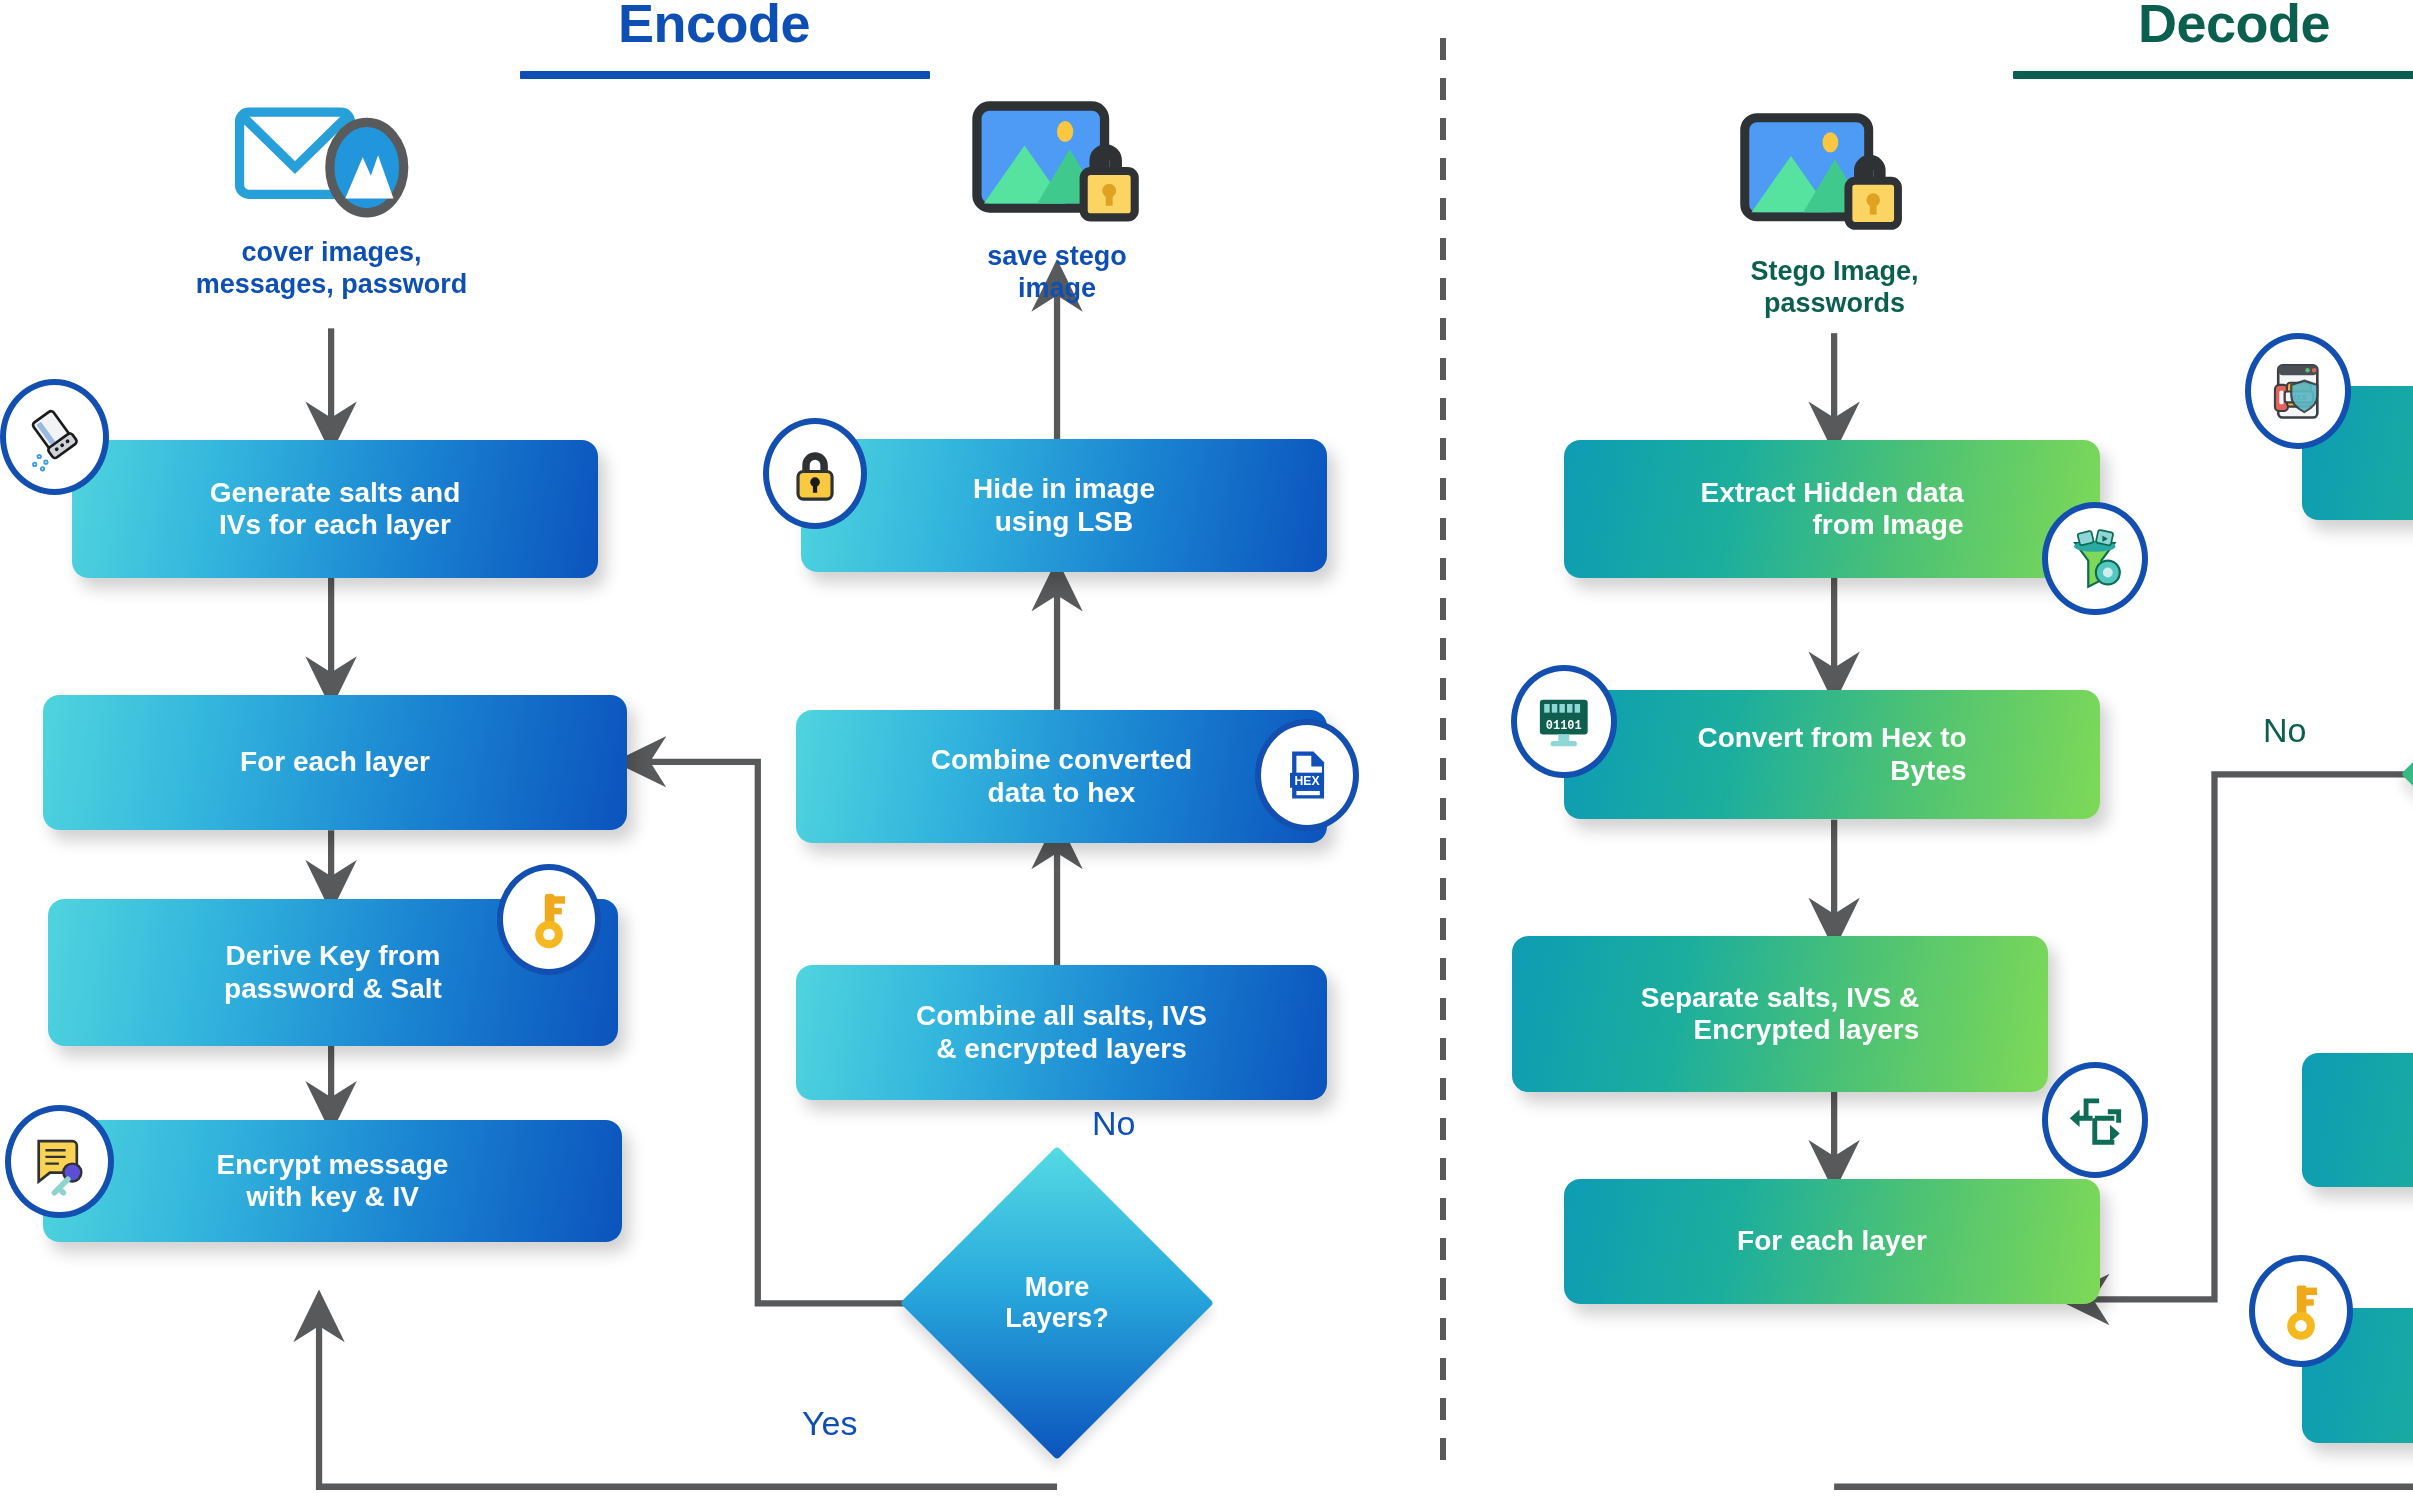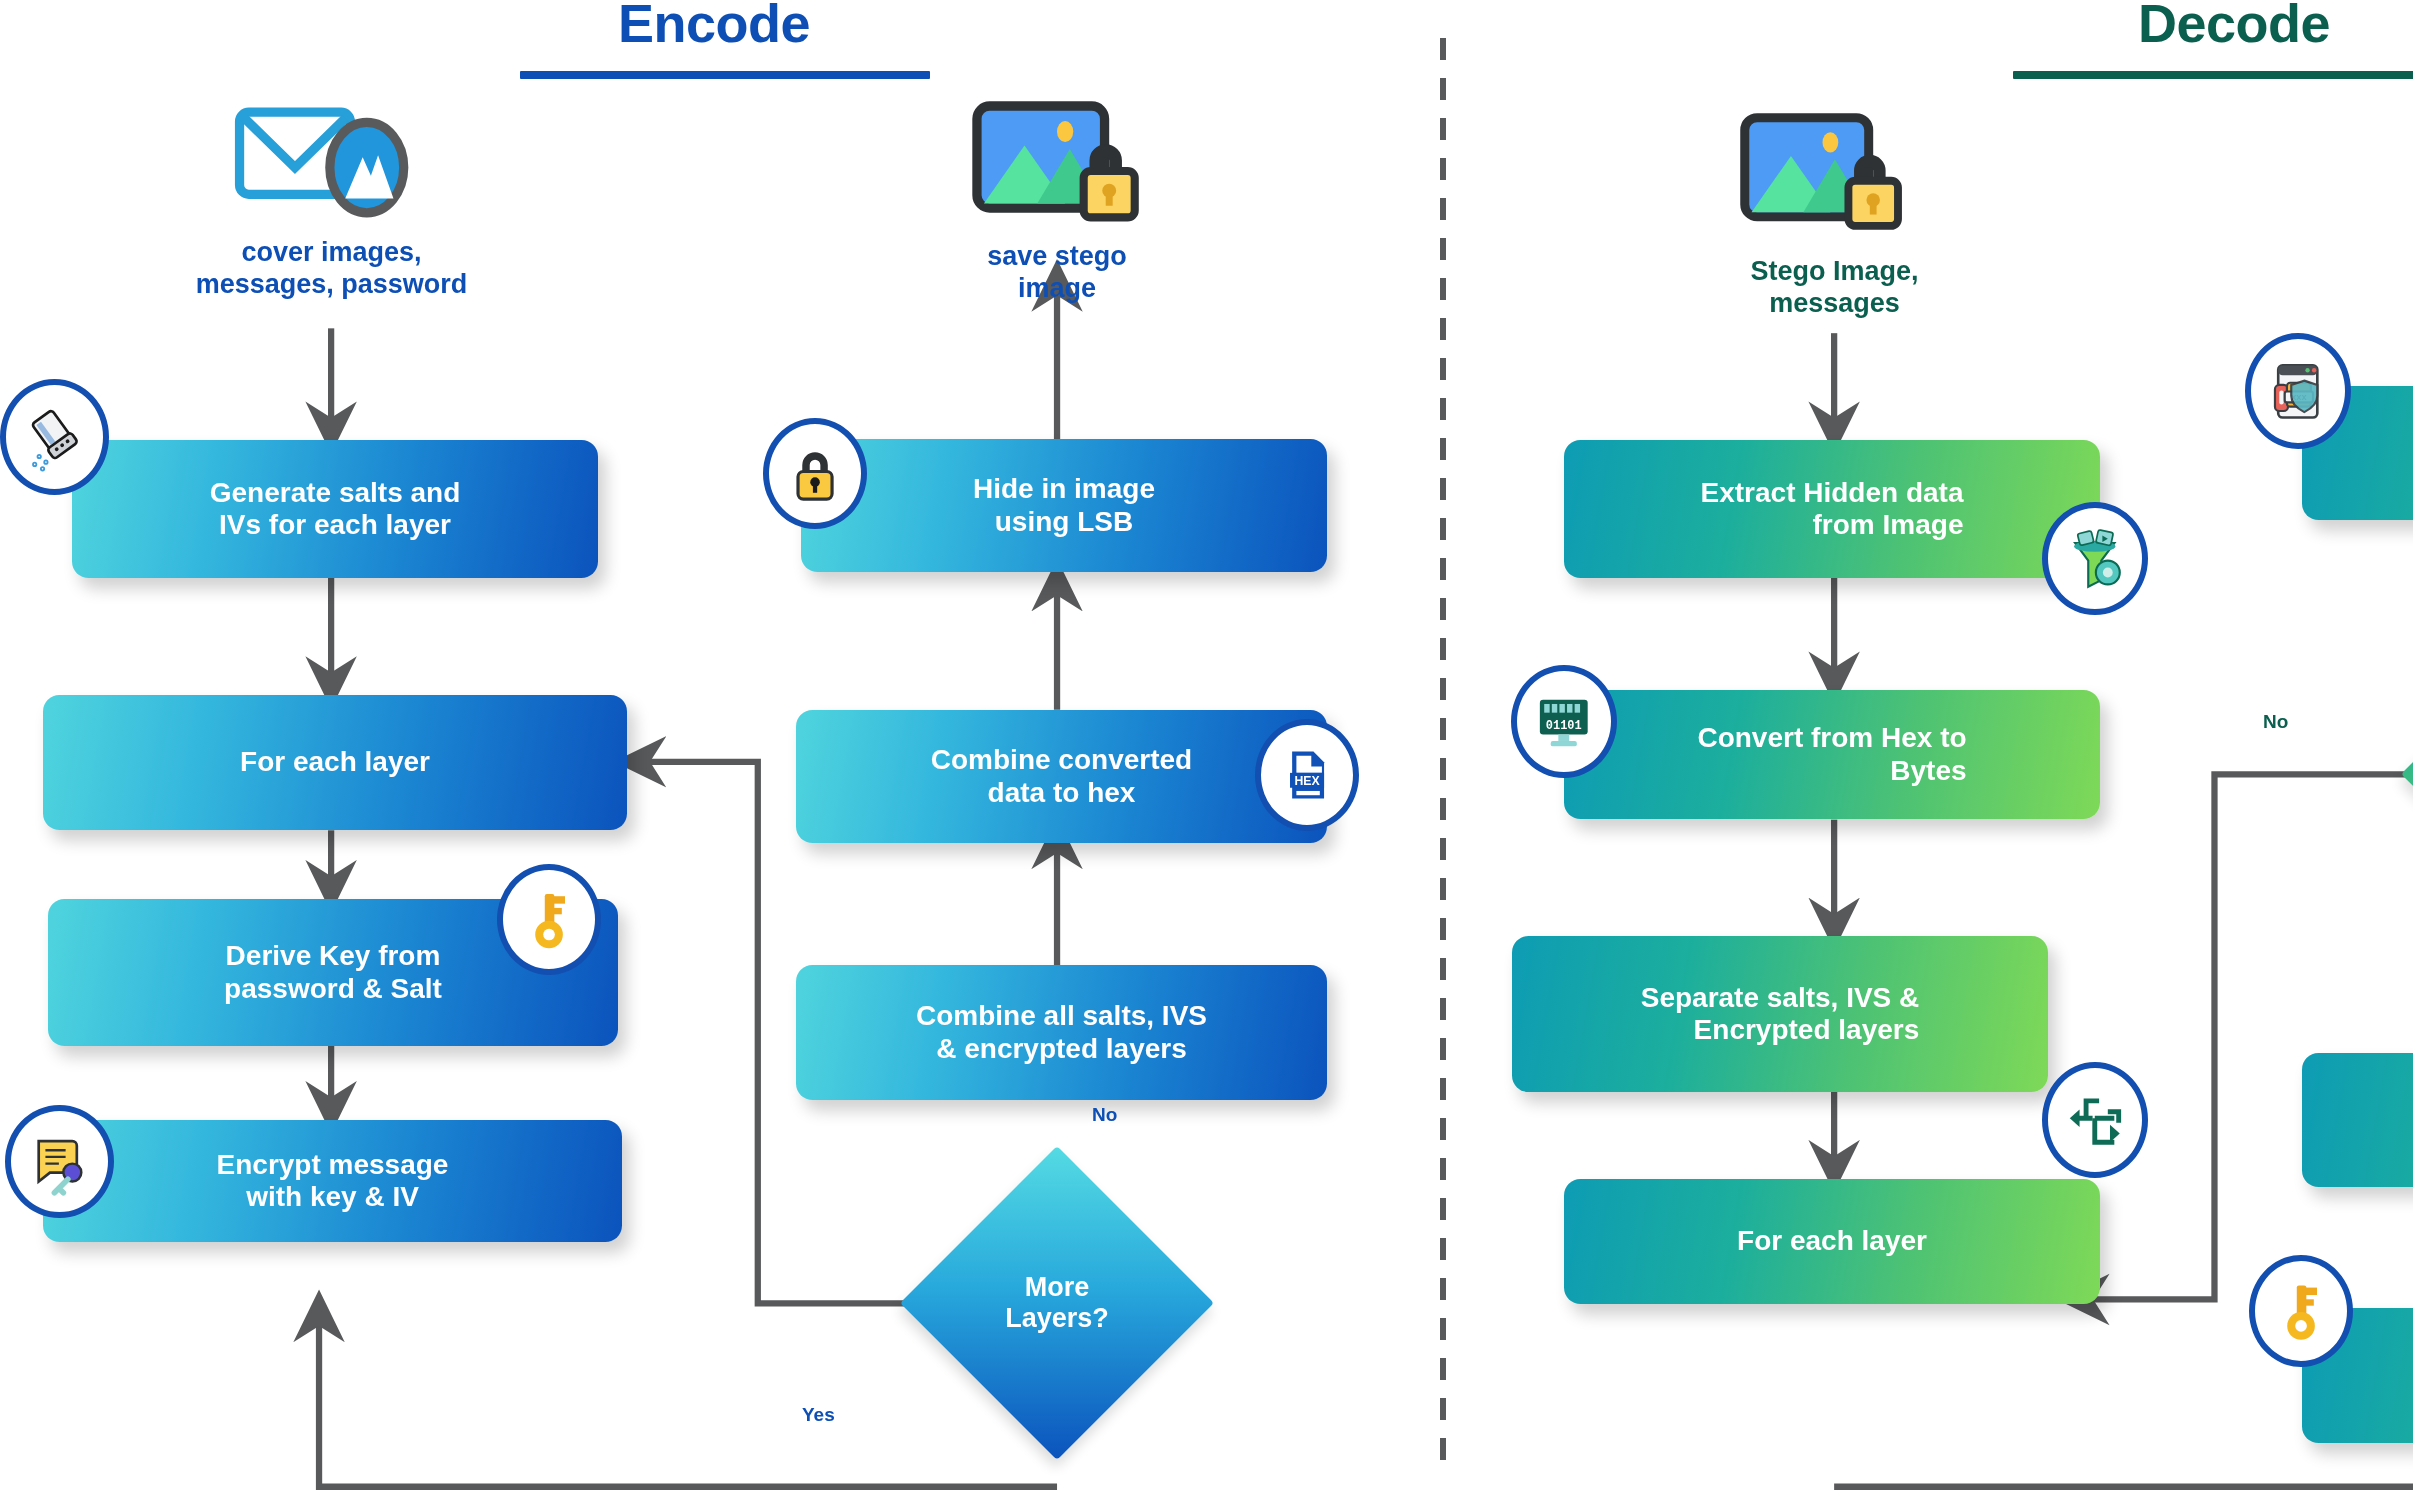--- a/index.html
+++ b/index.html
@@ -28,21 +28,21 @@
   .diamond-label{position:absolute;display:flex;align-items:center;justify-content:center;
                  text-align:center;color:#fff;font-weight:bold;font-size:27px;line-height:1.15;
                  pointer-events:none;}
 
   
   .cap{position:absolute;text-align:center;font-weight:bold;font-size:27px;line-height:1.18;}
   .cap.enc{color:#0d4fb5;}
   .cap.dec{color:#0b5f4f;}
 
   
-  .branch{position:absolute;font-weight:bold;font-size:19px;}
+  .branch{position:absolute;font-weight:normal;font-size:34px;}
   .branch.enc{color:#0d4fb5;}
   .branch.dec{color:#0b5f4f;}
 
   
   .badge{position:absolute;border:6.3px solid #124fb0;background:#fff;border-radius:50%;
          display:flex;align-items:center;justify-content:center;overflow:hidden;}
   .badge svg{width:74%;height:74%;display:block;}
 
   
   .bigicon{position:absolute;}
@@ -237,21 +237,21 @@
       <path d="M12,90 L47,40 L82,90 Z" fill="#56e39f"></path>
       <path d="M58,90 L86,43 L114,90 Z" fill="#3fc98c"></path>
       <ellipse cx="82" cy="28" rx="7" ry="9" fill="#fbc740"></ellipse>
       <path d="M103,53 a14,14 0 0 1 28,0 v14 h-11 v-14 a3,3 0 0 0 -6,0 v14 h-11 z" fill="#2e3235"></path>
       <rect x="98" y="62" width="44" height="40" rx="6" fill="#fcd462" stroke="#2e3235" stroke-width="7"></rect>
       <circle cx="120" cy="79" r="6" fill="#e0a321"></circle>
       <rect x="117" y="80" width="6" height="12" fill="#e0a321"></rect>
     </svg>
   </div>
   <div class="cap dec" style="left:1627px;top:256px;width:415px;white-space:pre-line;">Stego Image,
-messages</div>
+passwords</div>
 
   <div class="node dec" style="left:1564px;top:440px;width:536px;height:138px;">
     <span style="white-space:pre-line;">Extract Hidden data
 from Image</span>
   </div>
   <div class="badge" style="left:2042px;top:502px;width:94px;height:101px;">
     <svg viewBox="0 0 64 64">
       <path d="M14,18 h36 l-12,16 v18 l-12,6 v-24 z" fill="#7ed957" stroke="#0c6b54" stroke-width="2"></path>
       <ellipse cx="32" cy="21" rx="19" ry="5" fill="#2aa9a2"></ellipse>
       <rect x="17" y="8" width="13" height="11" rx="2" fill="#8fd6d6" stroke="#0c6b54" stroke-width="1.6" transform="rotate(-14 23 13)"></rect>

